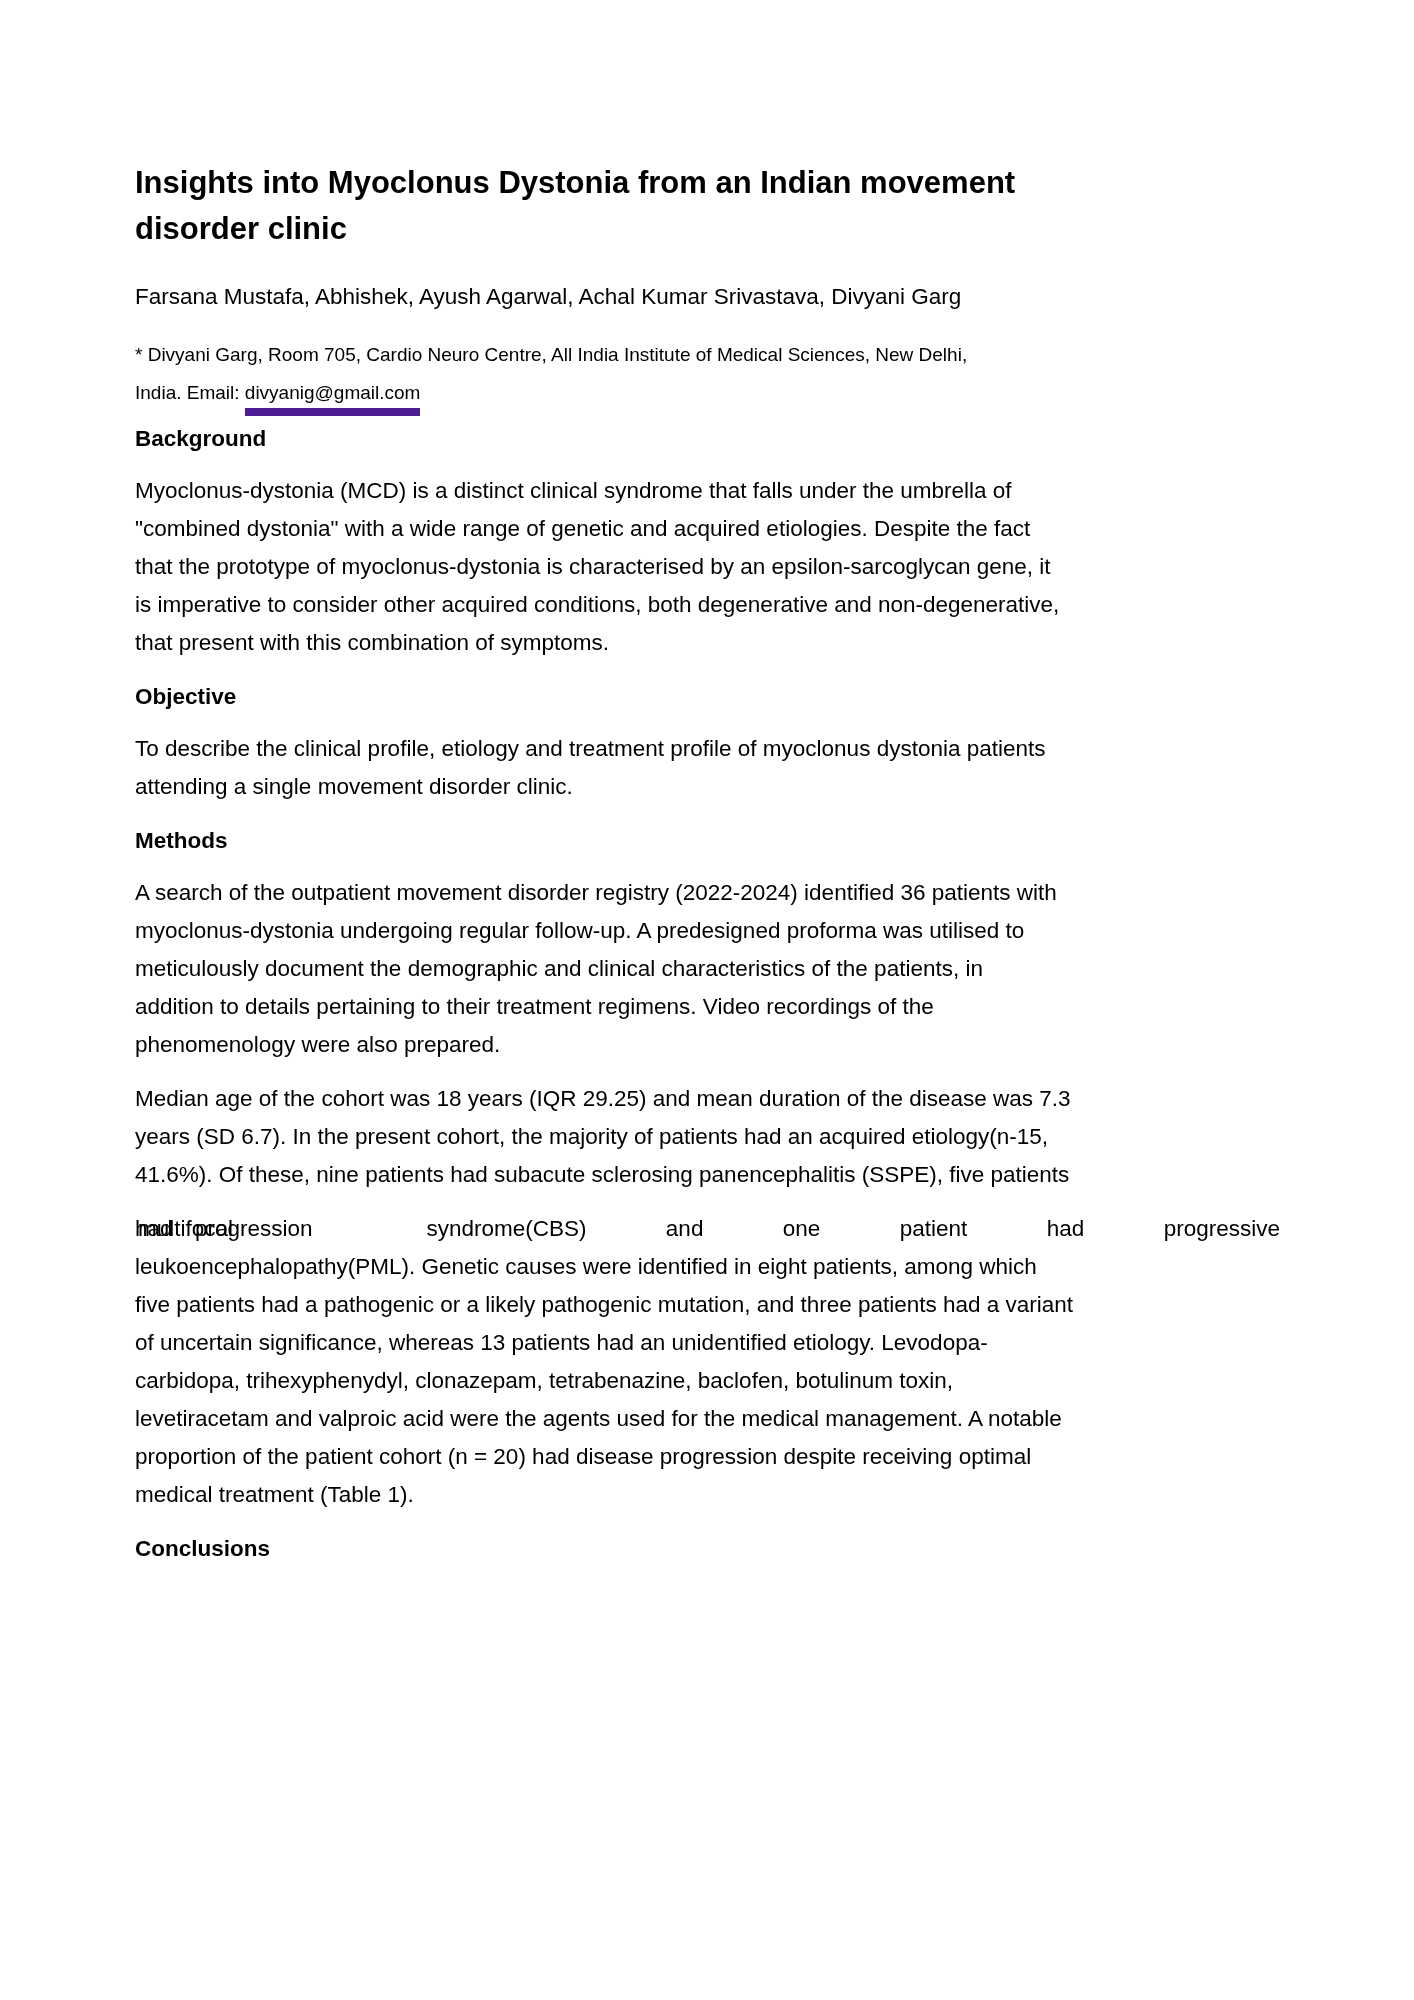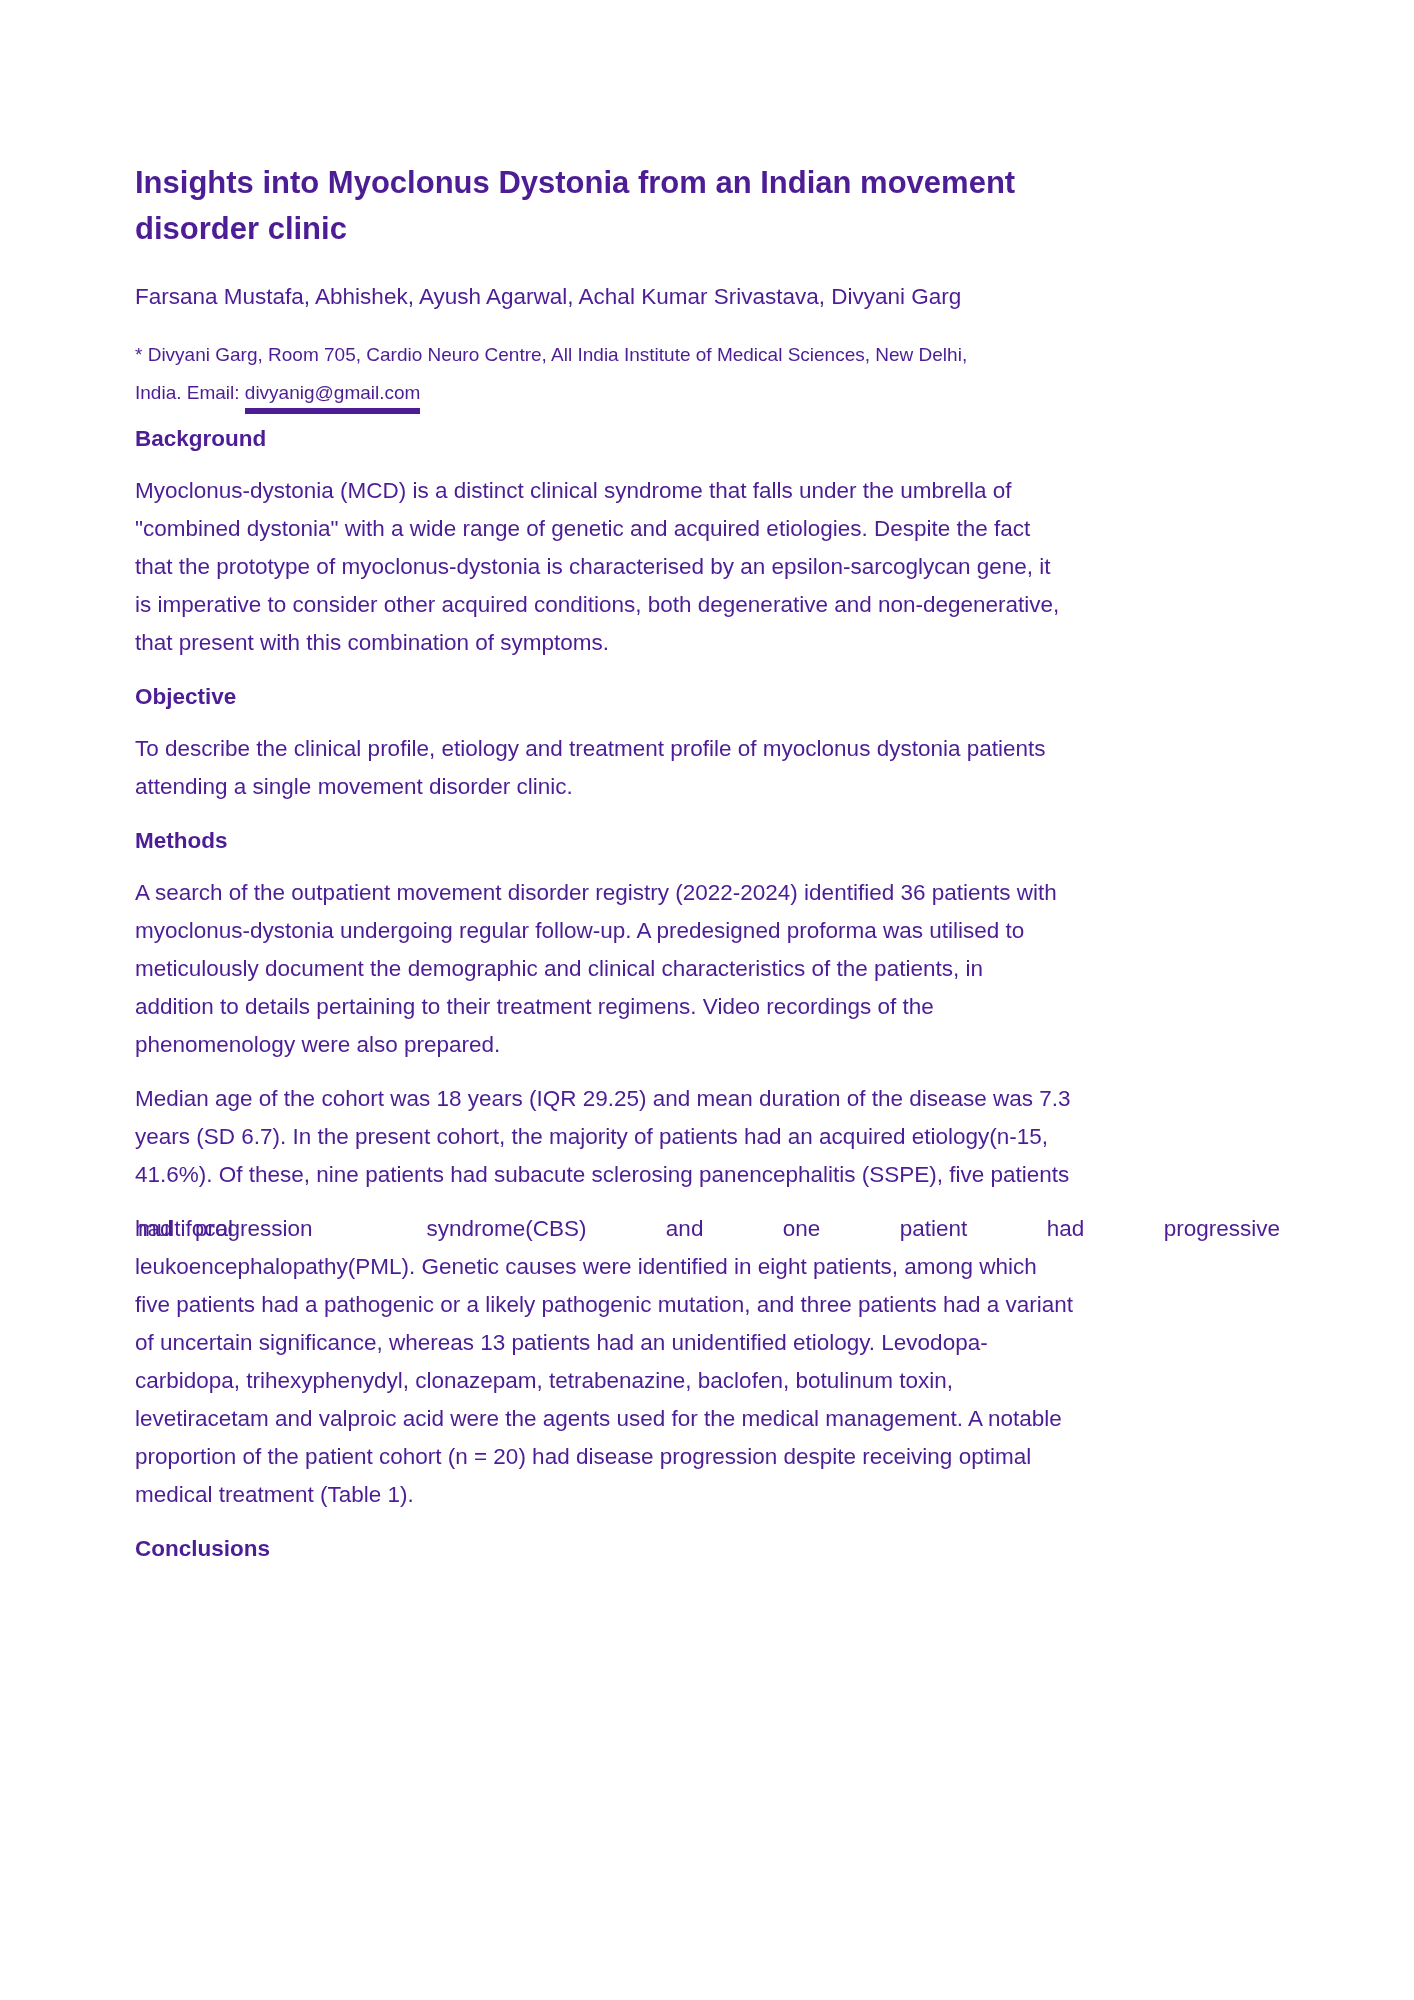--- a/index.html
+++ b/index.html
@@ -5,21 +5,21 @@
   html, body { margin: 0; padding: 0; background: #ffffff; }
   .page {
     position: relative;
     width: 1414px;
     height: 2000px;
     background: #ffffff;
     box-sizing: border-box;
     padding: 160px 0 0 135px;
     overflow: hidden;
     font-family: "Liberation Sans", sans-serif;
-    color: #4c1d95;
+    color: #000000;
   }
   .content { width: 1185px; }
   .preline { white-space: pre-line; }
 
   h1.title {
     font-size: 31px;
     line-height: 46px;
     font-weight: bold;
     margin: 0 0 26px 0;
   }
@@ -27,21 +27,21 @@
     font-size: 22.5px;
     line-height: 38px;
     margin: 0 0 20px 0;
   }
   .address {
     font-size: 19px;
     line-height: 38px;
     margin: 0 0 8px 0;
   }
   .email {
-    border-bottom: 6px solid #4c1d95;
+    border-bottom: 8px solid #4c1d95;
     padding-bottom: 5px;
   }
   h2.heading {
     font-size: 22.5px;
     line-height: 38px;
     font-weight: bold;
     margin: 0 0 14px 0;
   }
   p.body {
     font-size: 22.5px;

